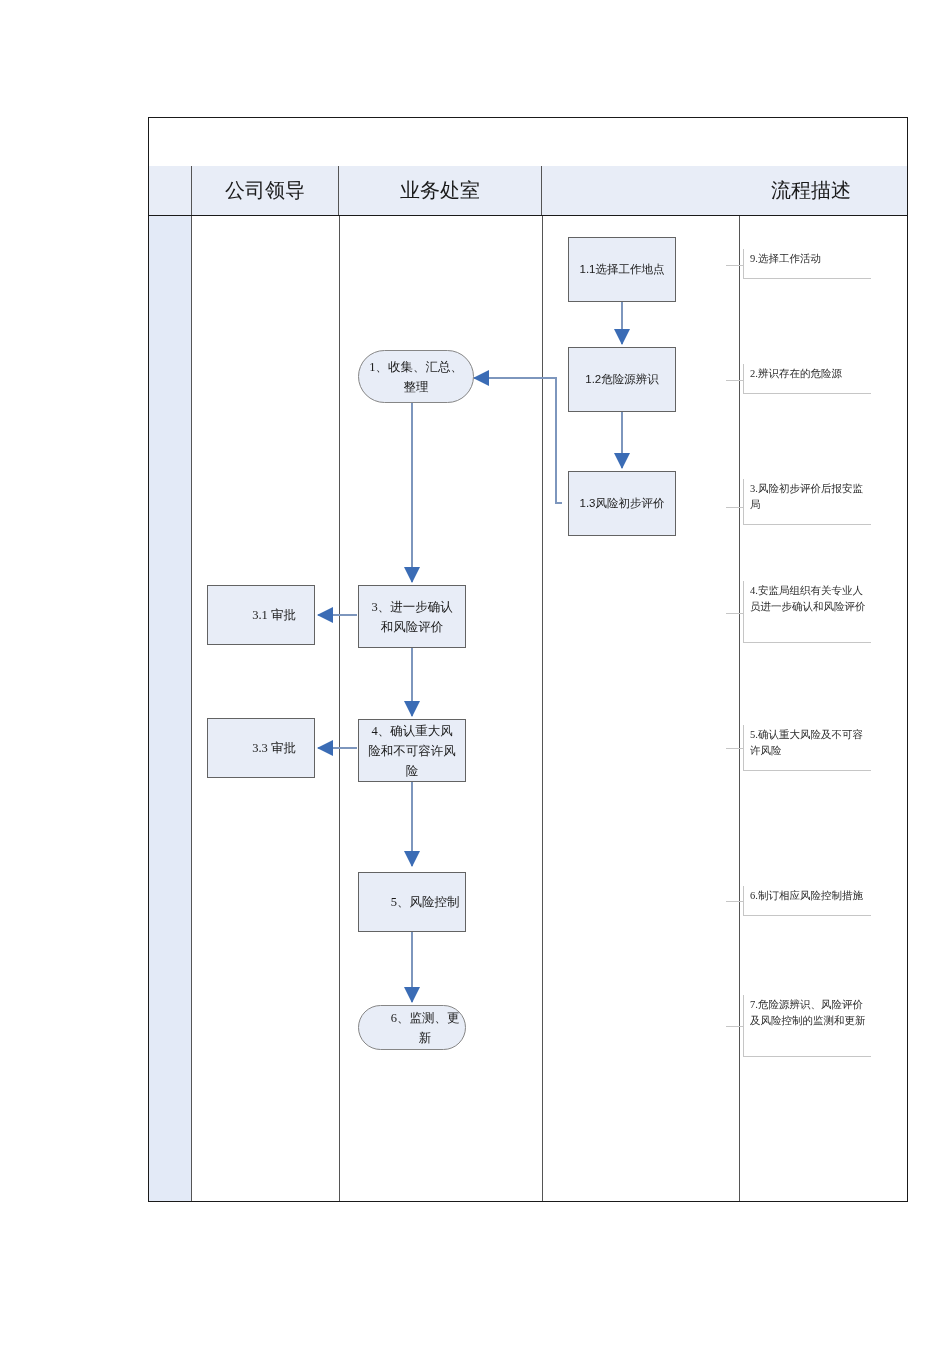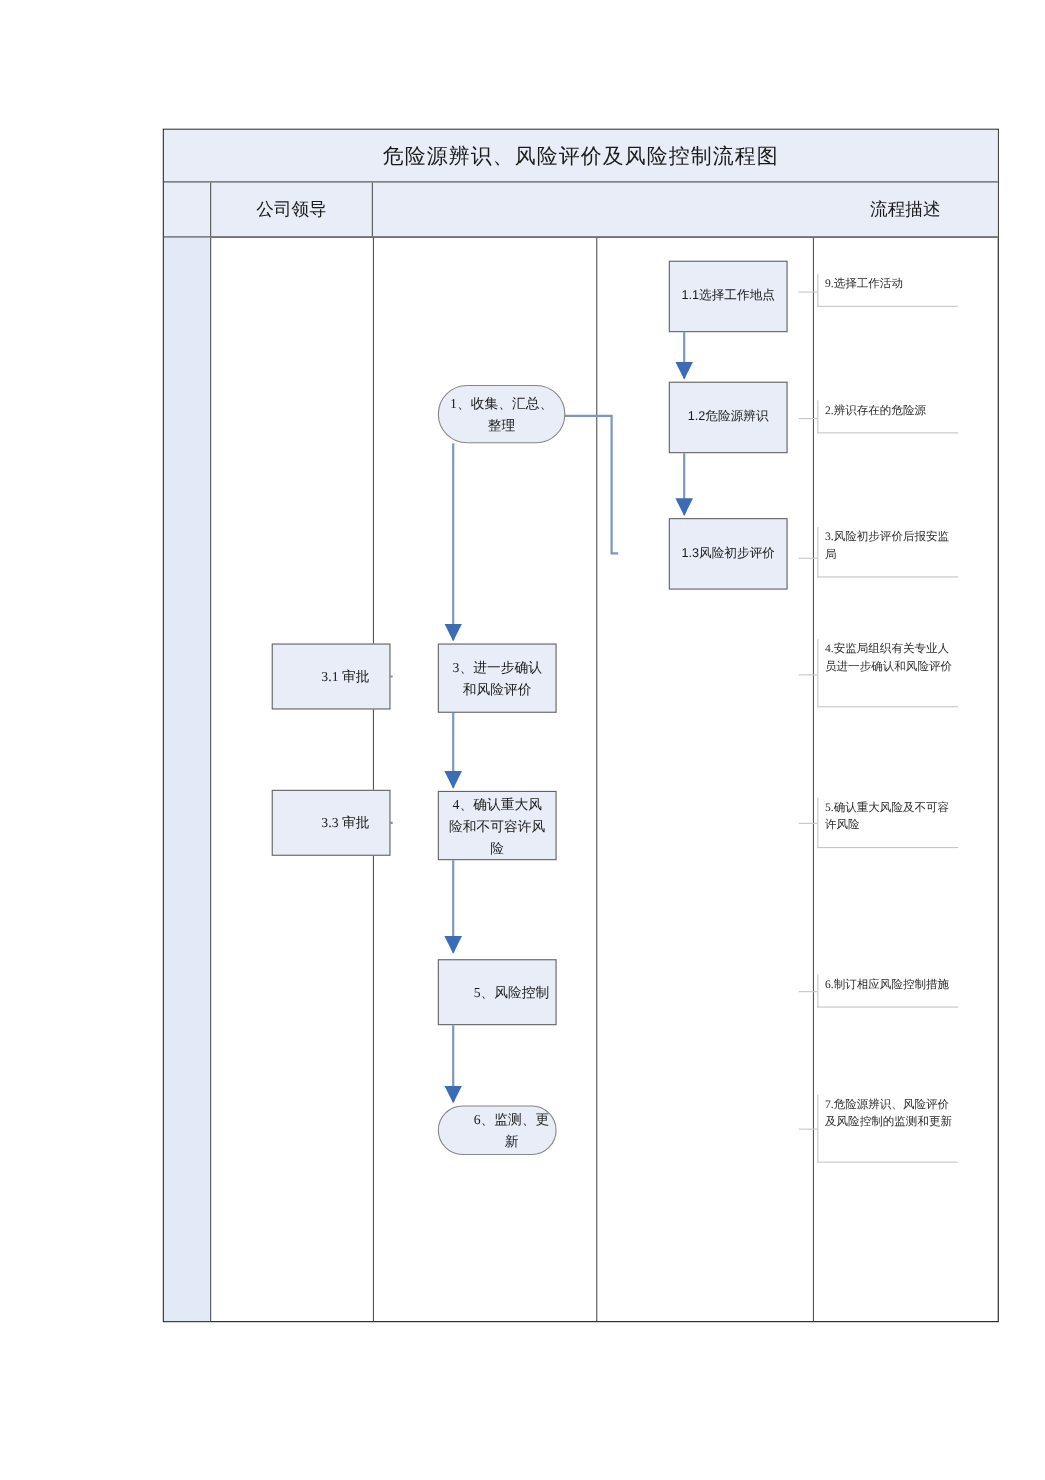--- a/index.html
+++ b/index.html
@@ -54,21 +54,21 @@
     border-bottom: 1.5px solid #1a1a1a;
     box-sizing: border-box;
   }
   .hdr-cell {
     position: absolute;
     top: 0;
     height: 100%;
     display: flex;
     align-items: center;
     justify-content: center;
-    font-size: 16px;
+    font-size: 20px;
     color: #1a1a1a;
     border-right: 1.2px solid #555;
     box-sizing: border-box;
   }
   .hdr-cell.first { border-right: 1.2px solid #555; }
   .hdr-cell.last  { border-right: none; }
 
   
   .body-area {
     position: absolute;
@@ -108,21 +108,20 @@
     box-sizing: border-box;
     display: flex;
     align-items: center;
     justify-content: center;
     text-align: center;
     font-size: 11.5px;
     color: #1a1a1a;
     line-height: 1.6;
     font-family: "Liberation Sans", "DejaVu Sans", sans-serif;
     pointer-events: auto;
-    margin-left: 40px;
   }
   .node.serif {
     font-family: "Liberation Serif", "DejaVu Serif", serif;
     font-size: 12.5px;
     padding-left: 26px;
   }
   .node.oval {
     border-radius: 999px;
     border: 1.3px solid #868686;
   }
@@ -144,28 +143,26 @@
     position: absolute;
     height: 0;
     border-top: 1.2px solid #c6c6c6;
   }
 </style>
 </head>
 <body>
 
 <div id="flow-table">
 
-  <div class="title-row">
-    <span class="title-text">危险源辨识、风险评价及风险控制流程图</span>
-  </div>
 
   <div class="header-row">
     <div class="hdr-cell first" style="left:0; width:43px;"></div>
     <div class="hdr-cell" style="left:43px; width:147px;">公司领导</div>
-    <div class="hdr-cell last" style="left:590px; width:168px;">流程描述</div>
+    <div class="hdr-cell" style="left:190px; width:203px;">业务处室</div>
+    <div class="hdr-cell last" style="left:578px; width:168px;">流程描述</div>
   </div>
 
   <div class="body-area">
     <div class="narrow-fill"></div>
     <div class="col-div" style="left:190px;"></div>
     <div class="col-div" style="left:393px;"></div>
     <div class="col-div" style="left:590px;"></div>
   </div>
 
 </div>

